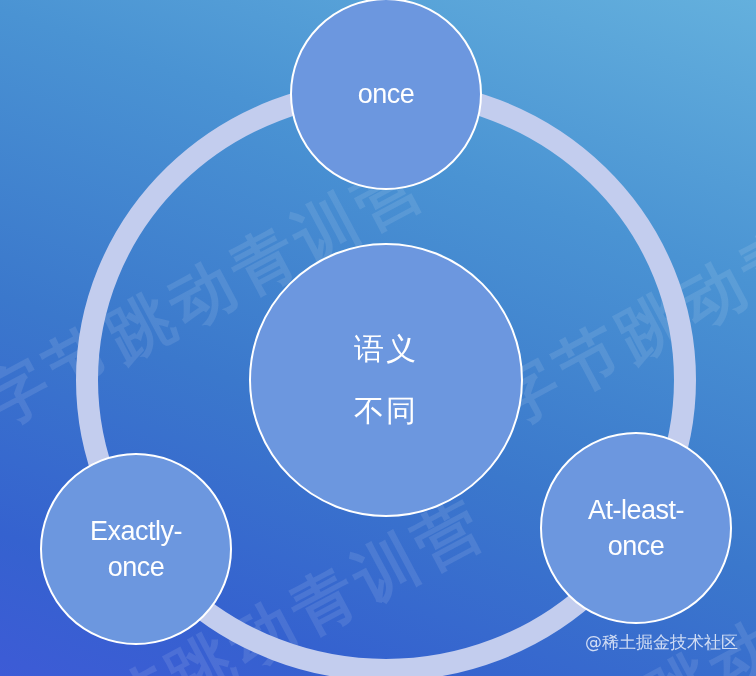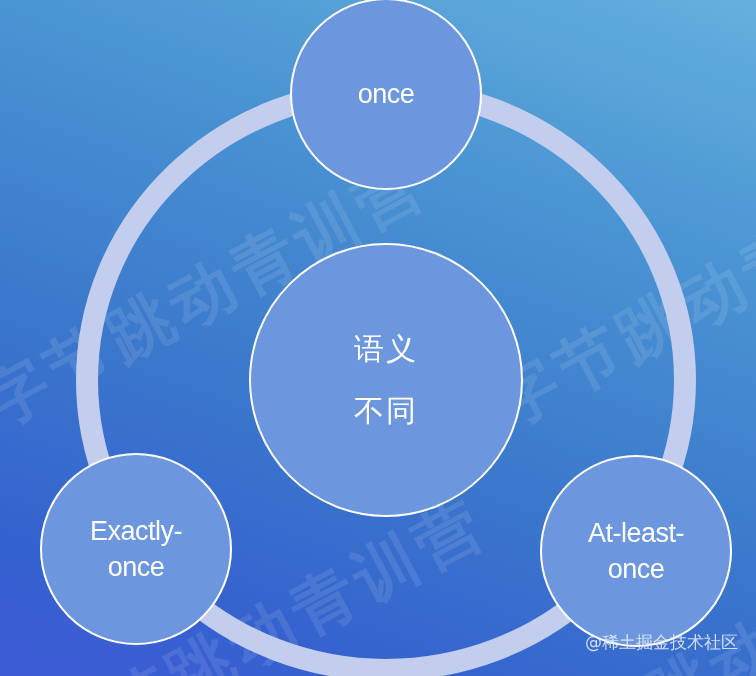--- a/index.html
+++ b/index.html
@@ -49,19 +49,19 @@
 
   <div class="node" style="left:290px; top:-2px; width:192px; height:192px;">
     <div class="line">once</div>
   </div>
 
   <div class="node" style="left:40px; top:453px; width:192px; height:192px;text-align:center;">
     <div class="line">Exactly-</div>
     <div class="line">once</div>
   </div>
 
-  <div class="node" style="left:540px; top:455px; width:192px; height:192px;">
+  <div class="node" style="left:540px; top:432px; width:192px; height:192px;">
     <div class="line">At-least-</div>
     <div class="line">once</div>
   </div>
 
   <div class="credit">@稀土掘金技术社区</div>
 </div>
 
 </body></html>

